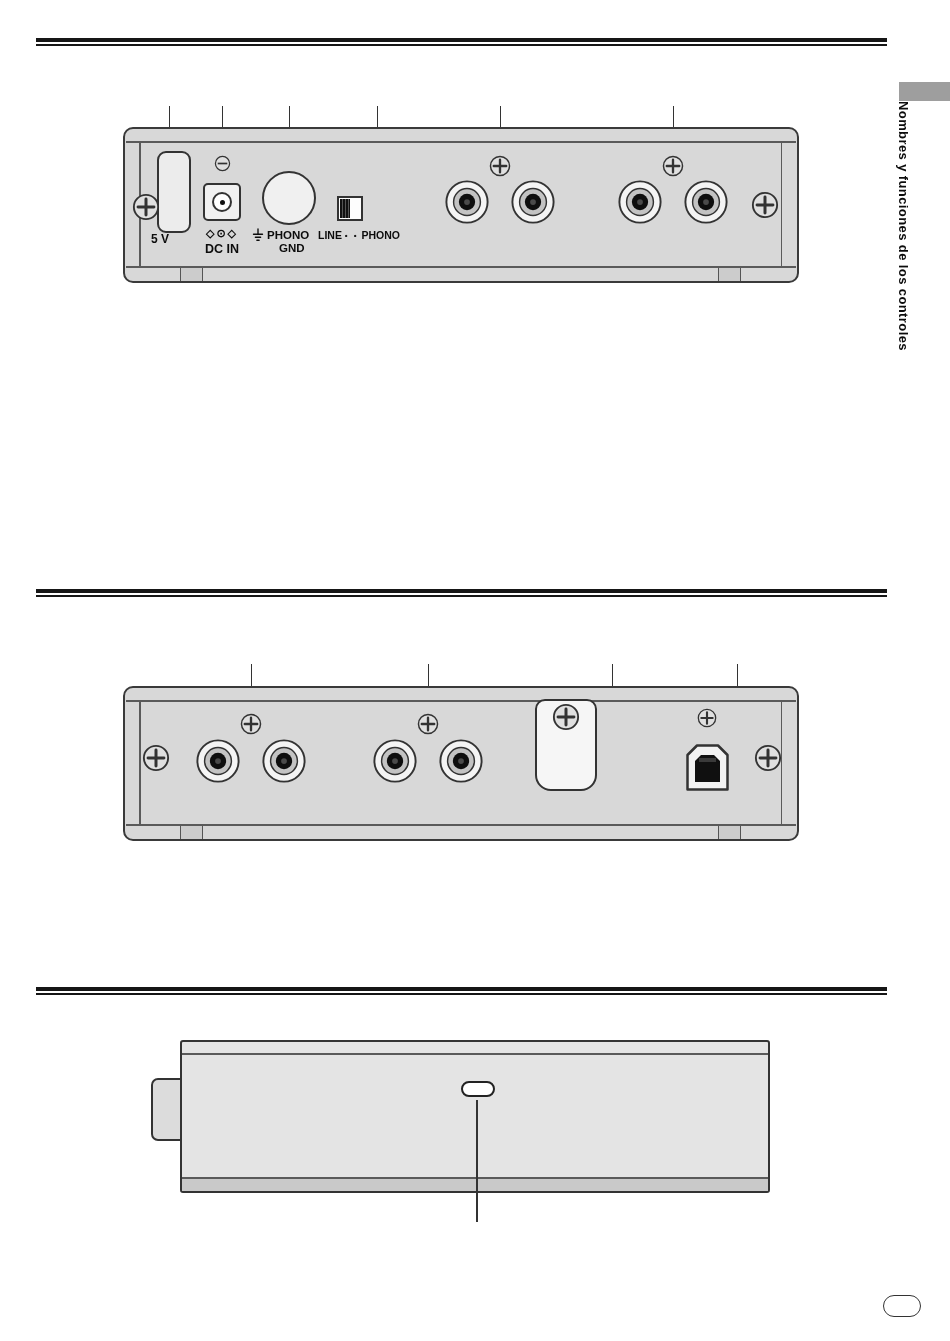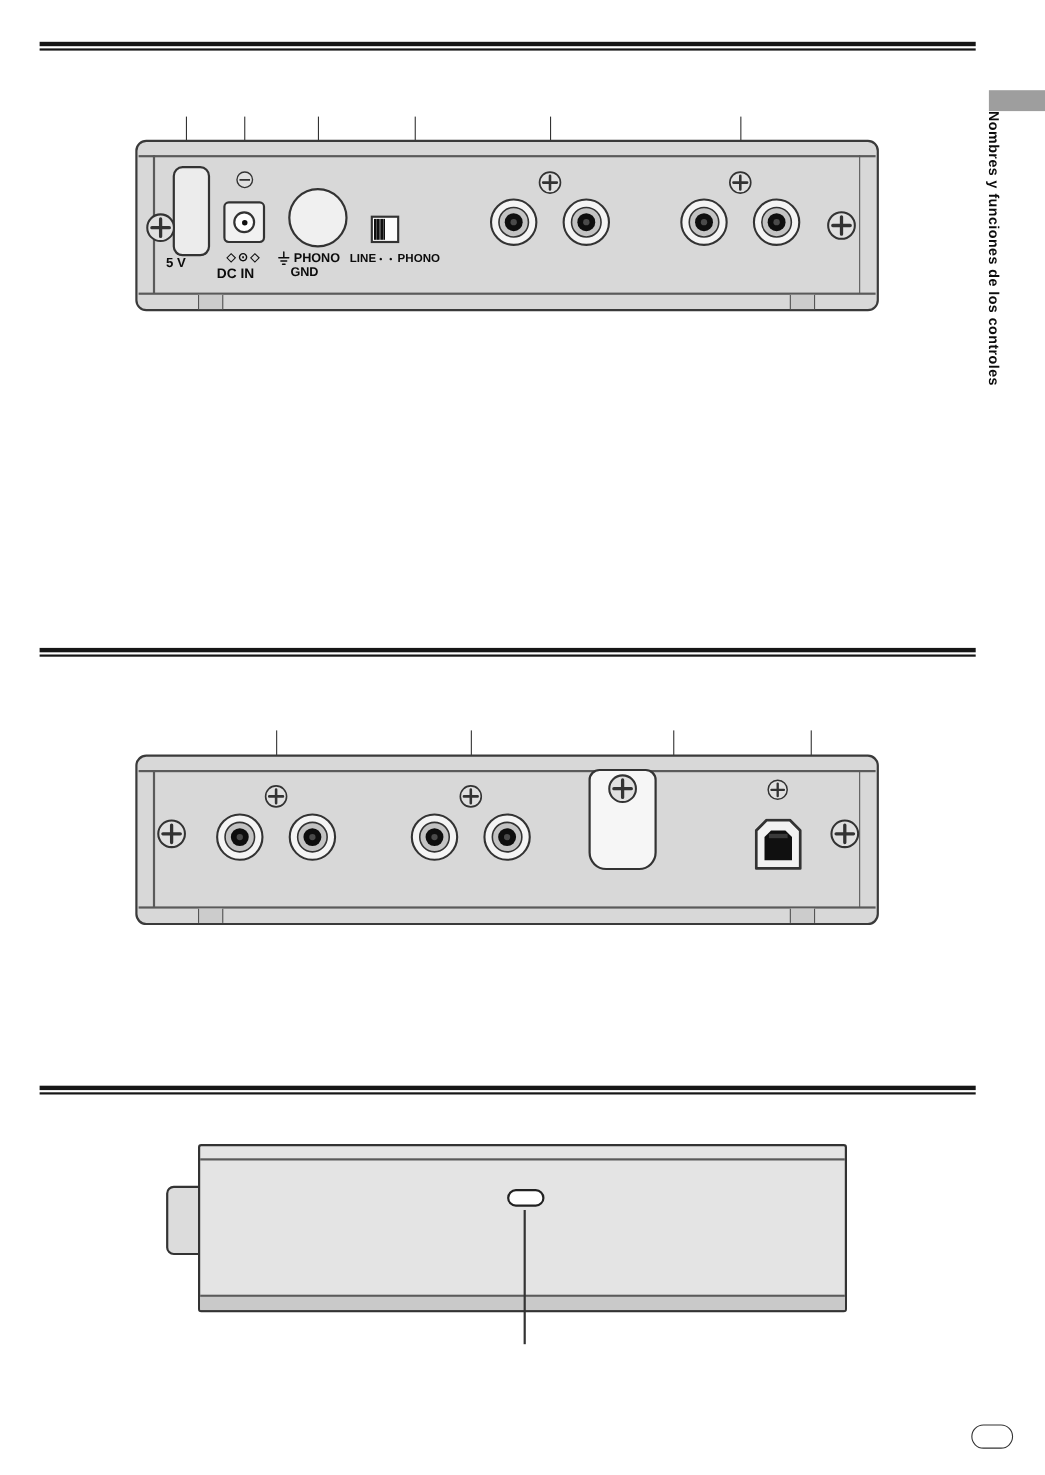--- a/index.html
+++ b/index.html
@@ -101,31 +101,31 @@
 
     <svg class="abs" style="left:213.5px;top:154.5px" width="17" height="17">
         <use href="#sym-screw-slot"></use>
       </svg>
 
     <div class="abs" style="left:203px;top:183px;width:38px;height:38px;background:#f1f1f1;border:2px solid #333;border-radius:5px">
       <div class="abs circle" style="left:7px;top:7px;width:20px;height:20px;background:#ffffff;border:2px solid #333"></div>
       <div class="abs circle" style="left:14.5px;top:14.5px;width:5px;height:5px;background:#111"></div>
     </div>
     <div class="lbl" style="left:199px;top:227px;width:46px;text-align:center;font-size:11px;letter-spacing:2px">◇⊙◇</div>
-    <div class="lbl" style="left:197px;top:242px;width:50px;font-size:12.5px">DC IN</div>
+    <div class="lbl" style="left:197px;top:242px;width:50px;text-align:center;font-size:12.5px">DC IN</div>
 
     <div class="abs circle" style="left:262px;top:171px;width:54px;height:54px;background:#f0f0f0;border:2px solid #333"></div>
     <div class="abs" style="left:252px;top:228px;font-weight:700;font-size:11.5px;line-height:13px">
       <div style="display:flex;align-items:center;gap:3px">
         <svg width="12" height="14">
             <use href="#sym-gnd"></use>
           </svg>
         <span>PHONO</span>
       </div>
-      <div style="margin-left:12px"><span>GND</span></div>
+      <div style="margin-left:27px"><span>GND</span></div>
     </div>
 
     <div class="abs" style="left:337px;top:196px;width:26px;height:25px;background:#fdfdfd;border:2px solid #333">
       <div class="abs" style="left:1px;top:1px;width:10px;height:19px;background:repeating-linear-gradient(90deg,#111 0 2px,#555 2px 3px)"></div>
     </div>
     <div class="abs" style="left:318px;top:229px;width:82px;display:flex;justify-content:space-between;align-items:center;font-weight:700;font-size:10.5px">
       <span>LINE</span>
       <span style="font-size:8px;letter-spacing:2px">• •</span>
       <span>PHONO</span>
     </div>

